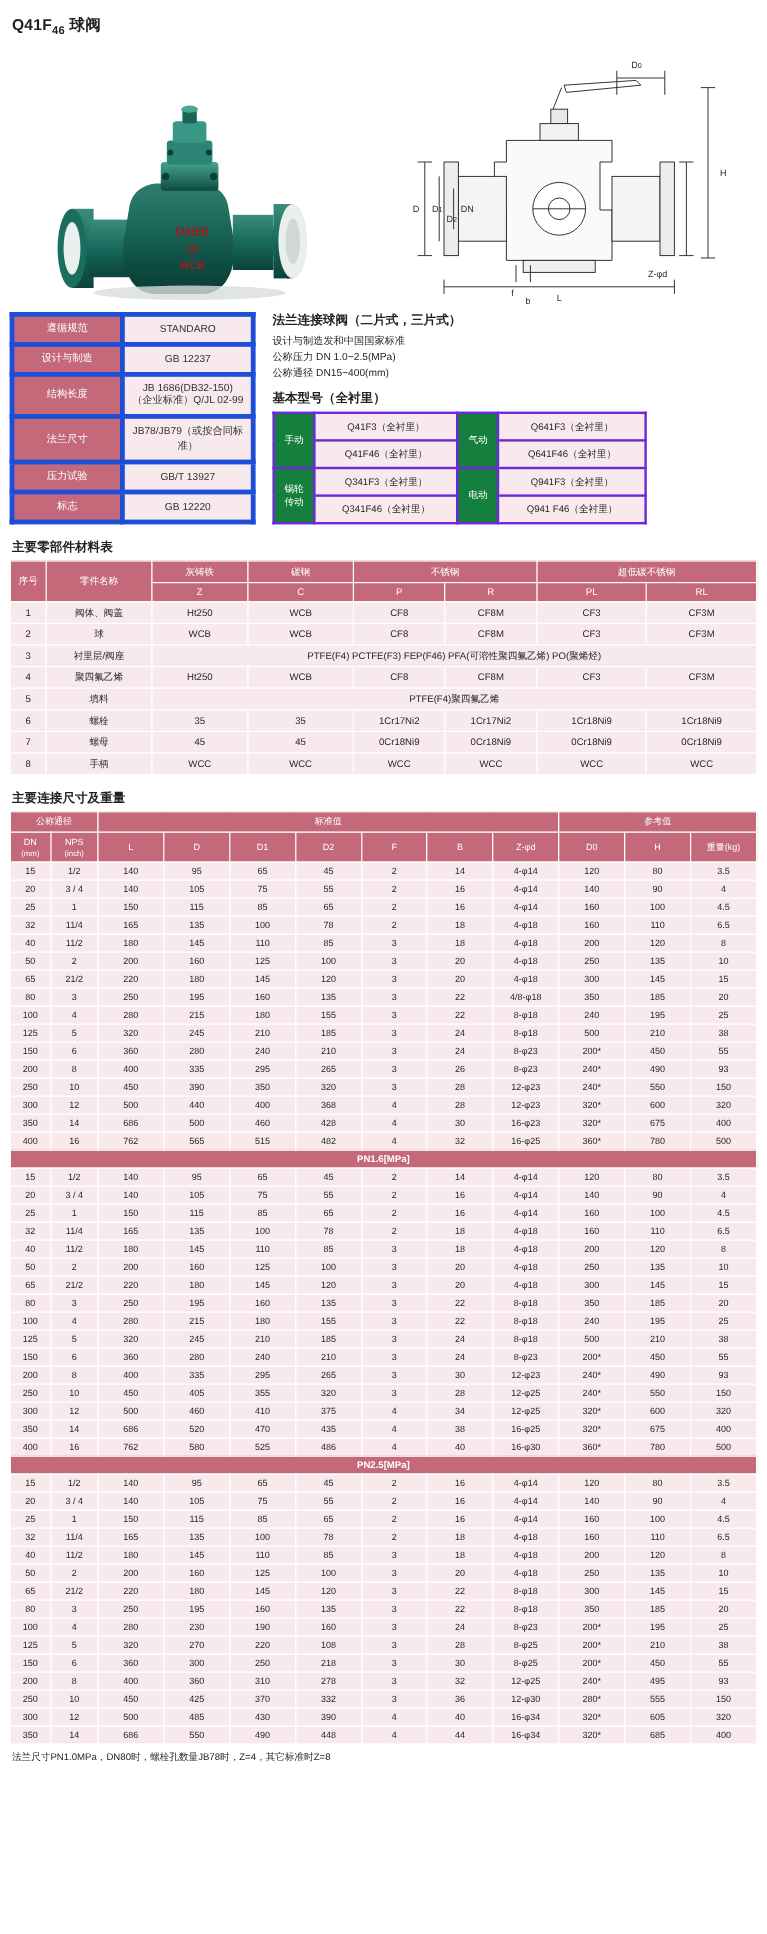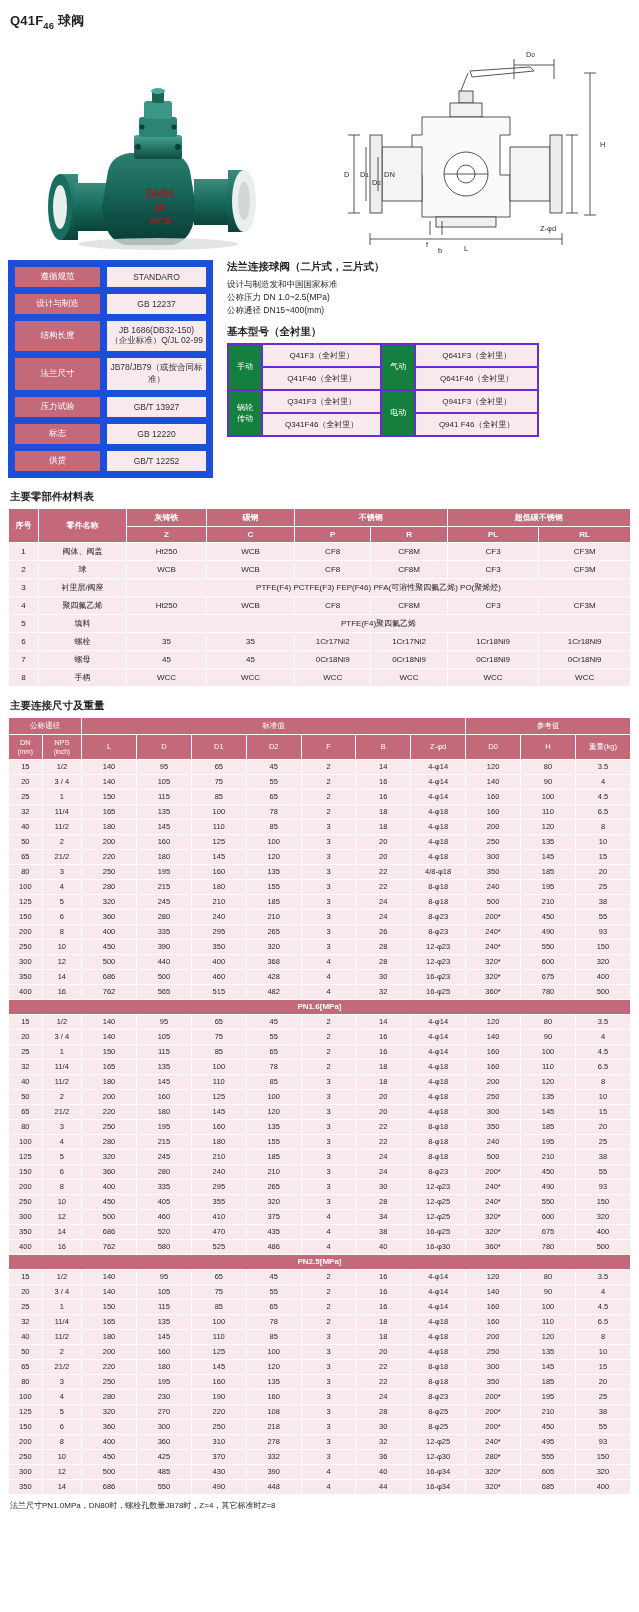--- a/index.html
+++ b/index.html
@@ -30,21 +30,21 @@
     border: 1px solid #ffffff;
     font-size: 8px;
     padding: 3px 2px;
     text-align: center;
     vertical-align: middle;
   }
 
   
   .specblock { display: flex; gap: 14px; margin-top: 6px; }
   .spec-tbl { width: 300px; }
-  .spec-tbl td { border: 7px solid #1d4ed8; font-size: 8.5px; padding: 4px 3px; }
+  .spec-tbl td { border: 4px solid #1d4ed8; font-size: 8.5px; padding: 4px 3px; }
   .spec-tbl td.k {
     width: 92px; background: #c4697a; color: #ffffff;
     text-align: center; font-weight: normal;
   }
   .spec-tbl td.v { background: #f7e9ec; text-align: center; color: #333; }
 
   .rightcol { width: 312px; }
   .rightcol h2 {
     font-size: 10.5px; font-weight: bold; margin: 0 0 4px 0;
   }
@@ -59,21 +59,21 @@
   .model-tbl td.hdr { background: #15803d; color: #fff; width: 34px; }
   .model-tbl td.cell { background: #f7e9ec; }
 
   
   h2.sect {
     font-size: 10.5px; font-weight: bold; margin: 12px 0 4px 2px;
   }
 
   
   .mat-tbl { width: 623px; }
-  .mat-tbl th { background: #c4697a; color: #ffffff; font-weight: bold; }
+  .mat-tbl th { background: #c4697a; color: #ffffff; font-weight: normal; }
   .mat-tbl td { background: #f7e9ec; }
   .mat-tbl td.idx { width: 30px; }
   .mat-tbl td.nm { width: 88px; }
 
   
   .dim-tbl { width: 623px; }
   .dim-tbl th { background: #c4697a; color: #ffffff; font-weight: normal; font-size: 7.5px; }
   .dim-tbl td { background: #f7e9ec; font-size: 7.5px; padding: 2.5px 1px; }
   .dim-tbl tr.grp td {
     background: #c4697a; color: #ffffff; font-weight: bold; font-size: 8px;
@@ -229,24 +229,20 @@
             <td class="v">JB78/JB79（或按合同标准）</td>
           </tr>
           <tr>
             <td class="k">压力试验</td>
             <td class="v">GB/T 13927</td>
           </tr>
           <tr>
             <td class="k">标志</td>
             <td class="v">GB 12220</td>
           </tr>
-          <tr>
-            <td class="k">供货</td>
-            <td class="v">GB/T 12252</td>
-          </tr>
         </tbody>
     </table>
 
     <div class="rightcol">
       <h2>法兰连接球阀（二片式，三片式）</h2>
       <p>设计与制造发和中国国家标准</p>
       <p>公称压力 DN 1.0~2.5(MPa)</p>
       <p>公称通径 DN15~400(mm)</p>
       <h3>基本型号（全衬里）</h3>
       <table class="model-tbl">

